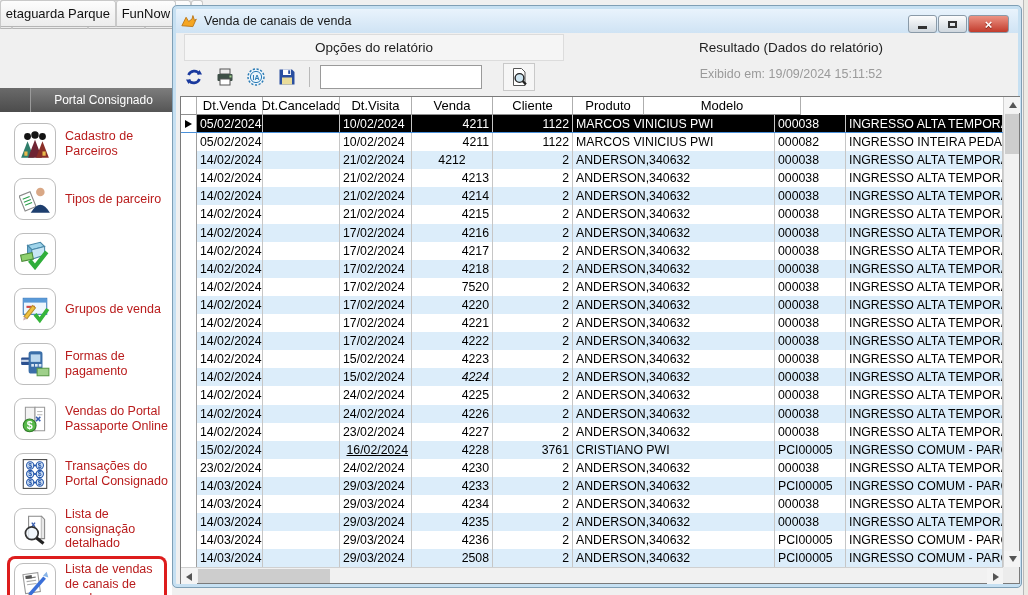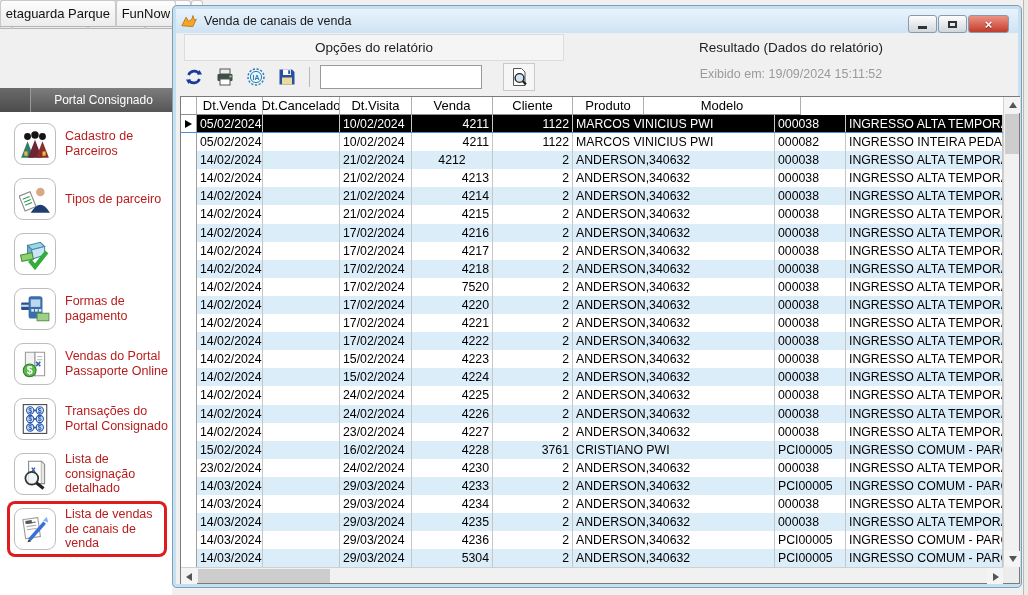--- a/index.html
+++ b/index.html
@@ -142,20 +142,35 @@
       <div class="side-item">
         <span class="side-icon">
           <svg viewBox="0 0 30 30">
             <path d="M8 7 L20 4 L24 8 L12 11 Z" fill="#9fd4ea" stroke="#4a88a8"></path>
             <path d="M8 7 L12 11 L12 20 L8 16 Z" fill="#6fb2d4" stroke="#4a88a8"></path>
             <path d="M12 11 L24 8 L24 16 L12 20 Z" fill="#c8e6f4" stroke="#4a88a8"></path>
             <rect x="2" y="15" width="11" height="6" fill="#8ed06e" stroke="#4d8a3a" transform="rotate(-12 7 18)"></rect>
             <path d="M10 21 L15 27 L26 13" stroke="#2fae3a" stroke-width="4" fill="none"></path>
           </svg>
         </span>
+      </div>
+      <div class="side-item">
+        <span class="side-icon">
+          <svg viewBox="0 0 30 30">
+            <rect x="4" y="5" width="22" height="15" fill="#eef6fd" stroke="#3a78b8"></rect>
+            <rect x="4" y="5" width="22" height="4" fill="#5a9ad8"></rect>
+            <rect x="7" y="12" width="8" height="2" fill="#d04545"></rect>
+            <g transform="rotate(38 9 19)">
+              <rect x="7.5" y="11" width="3.4" height="13" fill="#f0c040" stroke="#b8902a"></rect>
+              <path d="M7.5 24 L9.2 27.5 L10.9 24 Z" fill="#caa"></path>
+            </g>
+            <path d="M15 20 L19.5 25.5 L27 15" stroke="#35b53a" stroke-width="3.6" fill="none"></path>
+          </svg>
+        </span>
+        <span class="side-label">Grupos de venda</span>
       </div>
       <div class="side-item">
         <span class="side-icon">
           <svg viewBox="0 0 30 30">
             <rect x="2" y="9" width="11" height="7" rx="1" fill="#2a4f8f"></rect>
             <rect x="2" y="11" width="11" height="2" fill="#cdd8ea"></rect>
             <rect x="9" y="3" width="13" height="21" rx="2.5" fill="#3a6ea8"></rect>
             <rect x="11" y="6" width="9" height="7" fill="#bcd8ee"></rect>
             <rect x="11.5" y="15" width="2.5" height="2.5" fill="#dce8f4"></rect>
             <rect x="15" y="15" width="2.5" height="2.5" fill="#dce8f4"></rect>
@@ -468,21 +483,21 @@
           <div class="g-cell" style="width: 80px; text-align: right;">2</div>
           <div class="g-cell" style="width: 202px; text-align: left;">ANDERSON,340632</div>
           <div class="g-cell" style="width: 71px; text-align: left;">000038</div>
           <div class="g-cell" style="width: 157px; text-align: left;">INGRESSO ALTA TEMPORAD</div>
         </div>
         <div class="g-row">
           <div class="g-cell gutter" style="width: 16px;"></div>
           <div class="g-cell" style="width: 66px; text-align: left;">14/02/2024</div>
           <div class="g-cell" style="width: 77px; text-align: left;"></div>
           <div class="g-cell" style="width: 72px; text-align: left;">15/02/2024</div>
-          <div class="g-cell" style="width: 81px; text-align: right;">4224</div>
+          <div class="g-cell" style="width: 81px; text-align: right; font-style: italic;">4224</div>
           <div class="g-cell" style="width: 80px; text-align: right;">2</div>
           <div class="g-cell" style="width: 202px; text-align: left;">ANDERSON,340632</div>
           <div class="g-cell" style="width: 71px; text-align: left;">000038</div>
           <div class="g-cell" style="width: 157px; text-align: left;">INGRESSO ALTA TEMPORAD</div>
         </div>
         <div class="g-row">
           <div class="g-cell gutter" style="width: 16px;"></div>
           <div class="g-cell" style="width: 66px; text-align: left;">14/02/2024</div>
           <div class="g-cell" style="width: 77px; text-align: left;"></div>
           <div class="g-cell" style="width: 72px; text-align: left;">24/02/2024</div>
@@ -511,21 +526,21 @@
           <div class="g-cell" style="width: 81px; text-align: right;">4227</div>
           <div class="g-cell" style="width: 80px; text-align: right;">2</div>
           <div class="g-cell" style="width: 202px; text-align: left;">ANDERSON,340632</div>
           <div class="g-cell" style="width: 71px; text-align: left;">000038</div>
           <div class="g-cell" style="width: 157px; text-align: left;">INGRESSO ALTA TEMPORAD</div>
         </div>
         <div class="g-row">
           <div class="g-cell gutter" style="width: 16px;"></div>
           <div class="g-cell" style="width: 66px; text-align: left;">15/02/2024</div>
           <div class="g-cell" style="width: 77px; text-align: left;"></div>
-          <div class="g-cell" style="width: 72px; text-align: left;">16/02/2024</div>
+          <div class="g-cell" style="width: 72px; text-align: right; text-decoration: underline;">16/02/2024</div>
           <div class="g-cell" style="width: 81px; text-align: right;">4228</div>
           <div class="g-cell" style="width: 80px; text-align: right;">3761</div>
           <div class="g-cell" style="width: 202px; text-align: left;">CRISTIANO PWI</div>
           <div class="g-cell" style="width: 71px; text-align: left;">PCI00005</div>
           <div class="g-cell" style="width: 157px; text-align: left;">INGRESSO COMUM - PARCE</div>
         </div>
         <div class="g-row">
           <div class="g-cell gutter" style="width: 16px;"></div>
           <div class="g-cell" style="width: 66px; text-align: left;">23/02/2024</div>
           <div class="g-cell" style="width: 77px; text-align: left;"></div>
@@ -578,21 +593,21 @@
           <div class="g-cell" style="width: 80px; text-align: right;">2</div>
           <div class="g-cell" style="width: 202px; text-align: left;">ANDERSON,340632</div>
           <div class="g-cell" style="width: 71px; text-align: left;">PCI00005</div>
           <div class="g-cell" style="width: 157px; text-align: left;">INGRESSO COMUM - PARCE</div>
         </div>
         <div class="g-row">
           <div class="g-cell gutter" style="width: 16px;"></div>
           <div class="g-cell" style="width: 66px; text-align: left;">14/03/2024</div>
           <div class="g-cell" style="width: 77px; text-align: left;"></div>
           <div class="g-cell" style="width: 72px; text-align: left;">29/03/2024</div>
-          <div class="g-cell" style="width: 81px; text-align: right;">5304</div>
+          <div class="g-cell" style="width: 81px; text-align: right;">2508</div>
           <div class="g-cell" style="width: 80px; text-align: right;">2</div>
           <div class="g-cell" style="width: 202px; text-align: left;">ANDERSON,340632</div>
           <div class="g-cell" style="width: 71px; text-align: left;">PCI00005</div>
           <div class="g-cell" style="width: 157px; text-align: left;">INGRESSO COMUM - PARCE</div>
         </div>
       </div>
     <div class="g-vscroll">
       <span class="sb-btn sb-up"></span>
       <span class="g-vthumb"></span>
       <span class="sb-btn sb-down"></span>

